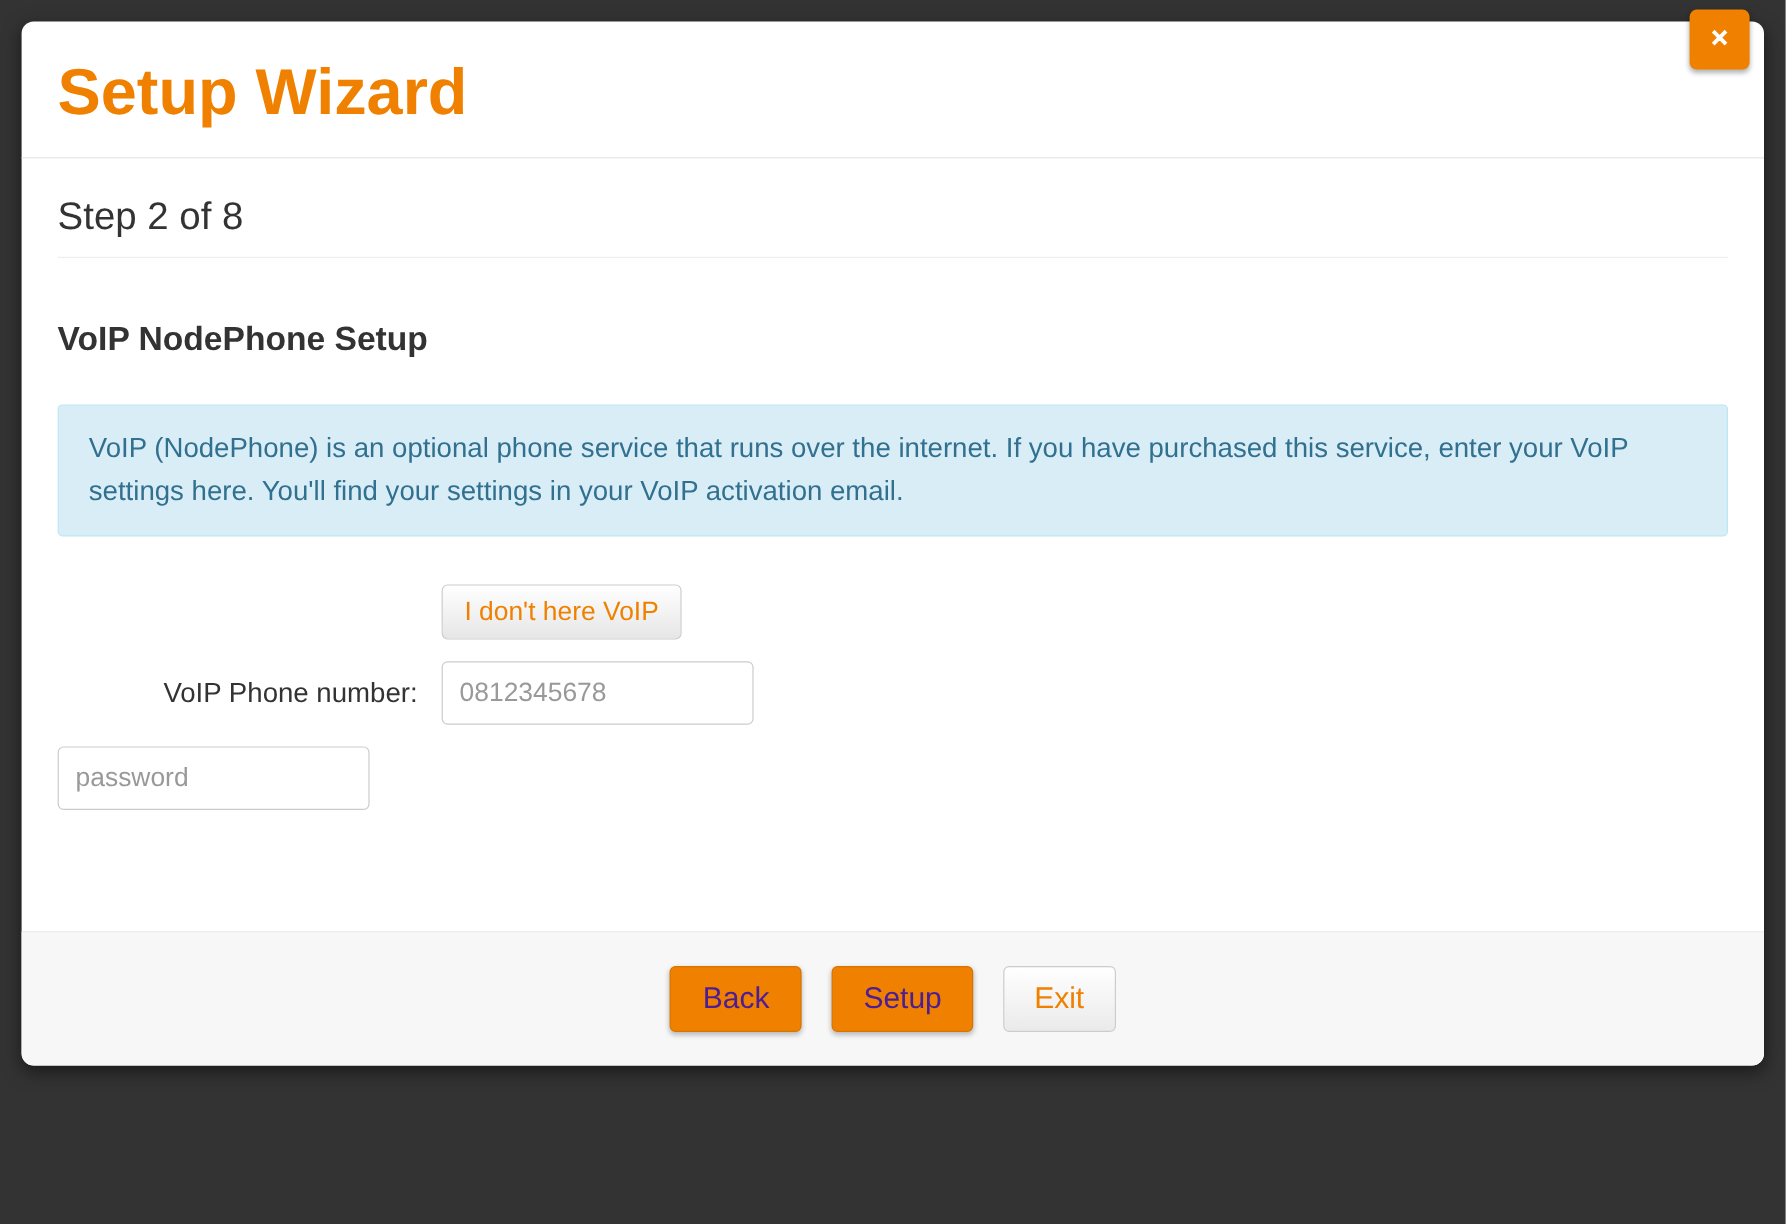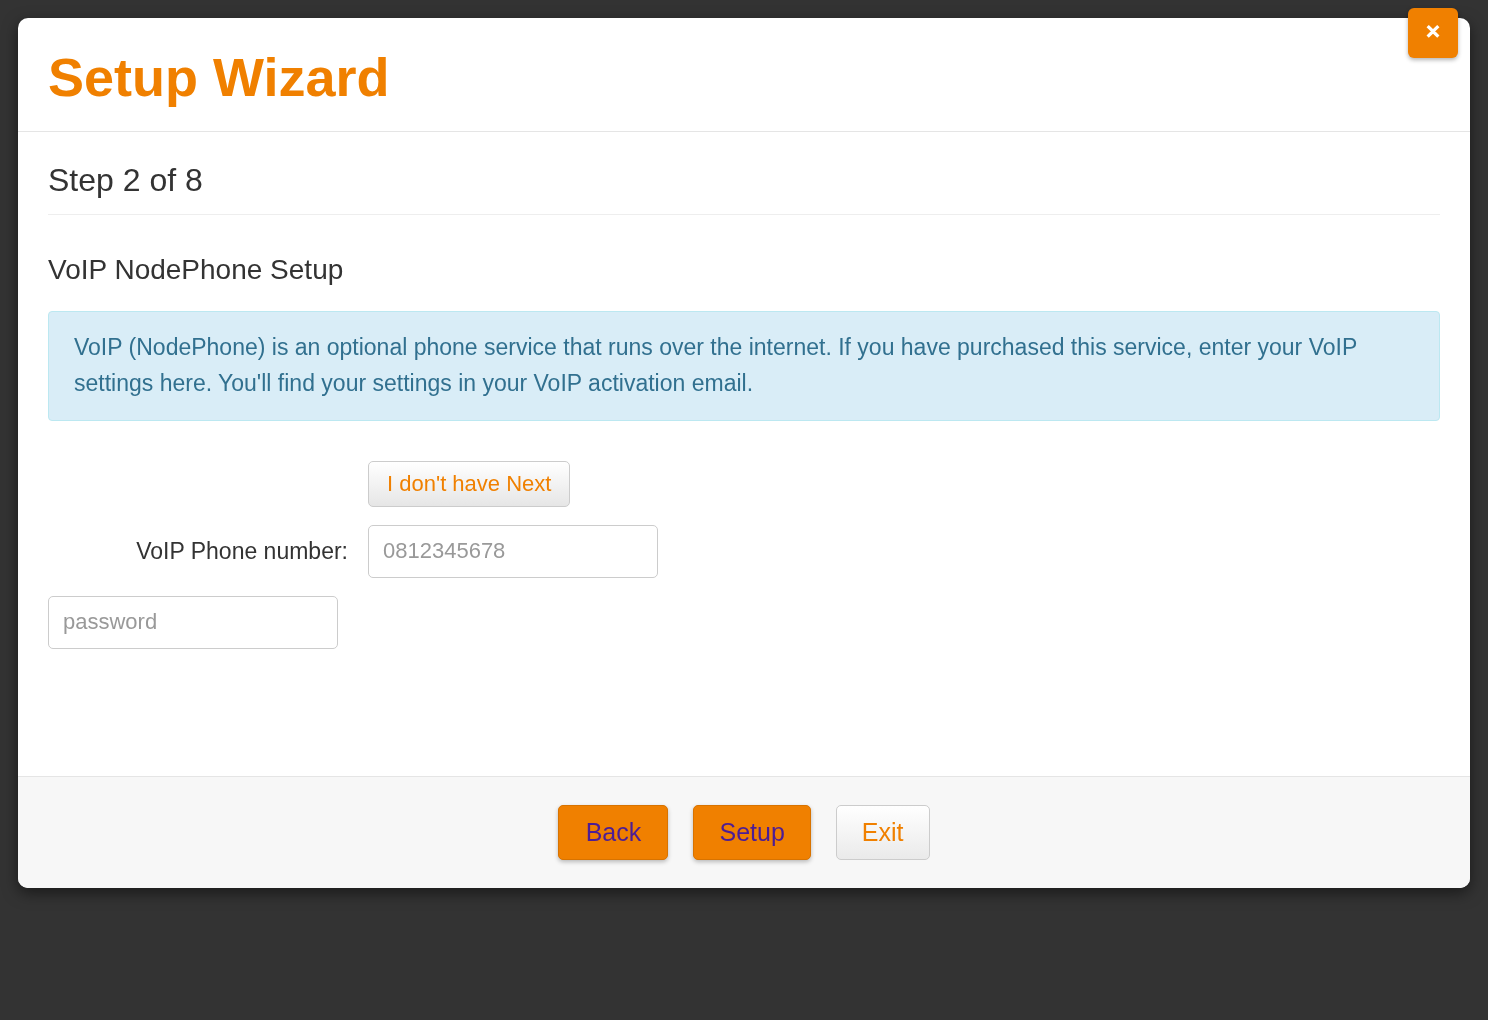--- a/index.html
+++ b/index.html
@@ -57,27 +57,27 @@
     .modal-body {
       padding: 30px 30px 50px 30px;
       flex: 1;
     }
     .step-label {
       font-size: 32px;
       font-weight: 400;
       color: #333;
       padding-bottom: 15px;
       border-bottom: 1px solid #eee;
-      margin-bottom: 39px;
+      margin-bottom: 52px;
     }
     .section-heading {
       font-size: 28px;
-      font-weight: 400;
+      font-weight: 700;
       color: #333;
-      margin-bottom: 25px;
+      margin-bottom: 38px;
     }
     .info-box {
       background: #d9edf7;
       border: 1px solid #bce8f1;
       border-radius: 4px;
       color: #31708f;
       padding: 18px 25px;
       font-size: 23px;
       line-height: 1.55;
       margin-bottom: 40px;
@@ -98,21 +98,21 @@
       background: linear-gradient(to bottom, #fff 0%, #e6e6e6 100%);
       border: 1px solid #ccc;
       border-radius: 5px;
       color: #f08000;
       font-size: 22px;
       padding: 9px 18px;
       cursor: pointer;
       font-family: inherit;
     }
     .form-input {
-      width: 290px;
+      width: 260px;
       height: 53px;
       padding: 8px 14px;
       font-size: 22px;
       color: #555;
       border: 1px solid #ccc;
       border-radius: 5px;
       font-family: inherit;
     }
     .form-input::placeholder {
       color: #999;
@@ -169,21 +169,21 @@
 
   <div class="modal-body">
     <h2 class="step-label">Step 2 of 8</h2>
 
     <h3 class="section-heading">VoIP NodePhone Setup</h3>
 
     <div class="info-box">VoIP (NodePhone) is an optional phone service that runs over the internet. If you have purchased this service, enter your VoIP settings here. You'll find your settings in your VoIP activation email.</div>
 
     <div class="form-row">
       <div class="form-label"></div>
-      <button class="btn-default">I don't have Next</button>
+      <button class="btn-default">I don't here VoIP</button>
     </div>
 
     <div class="form-row">
       <label class="form-label">VoIP Phone number:</label>
       <input type="text" class="form-input" placeholder="0812345678" style="">
     </div>
 
     <div class="form-row">
       <input type="text" class="form-input" placeholder="password" style="">
     </div>

